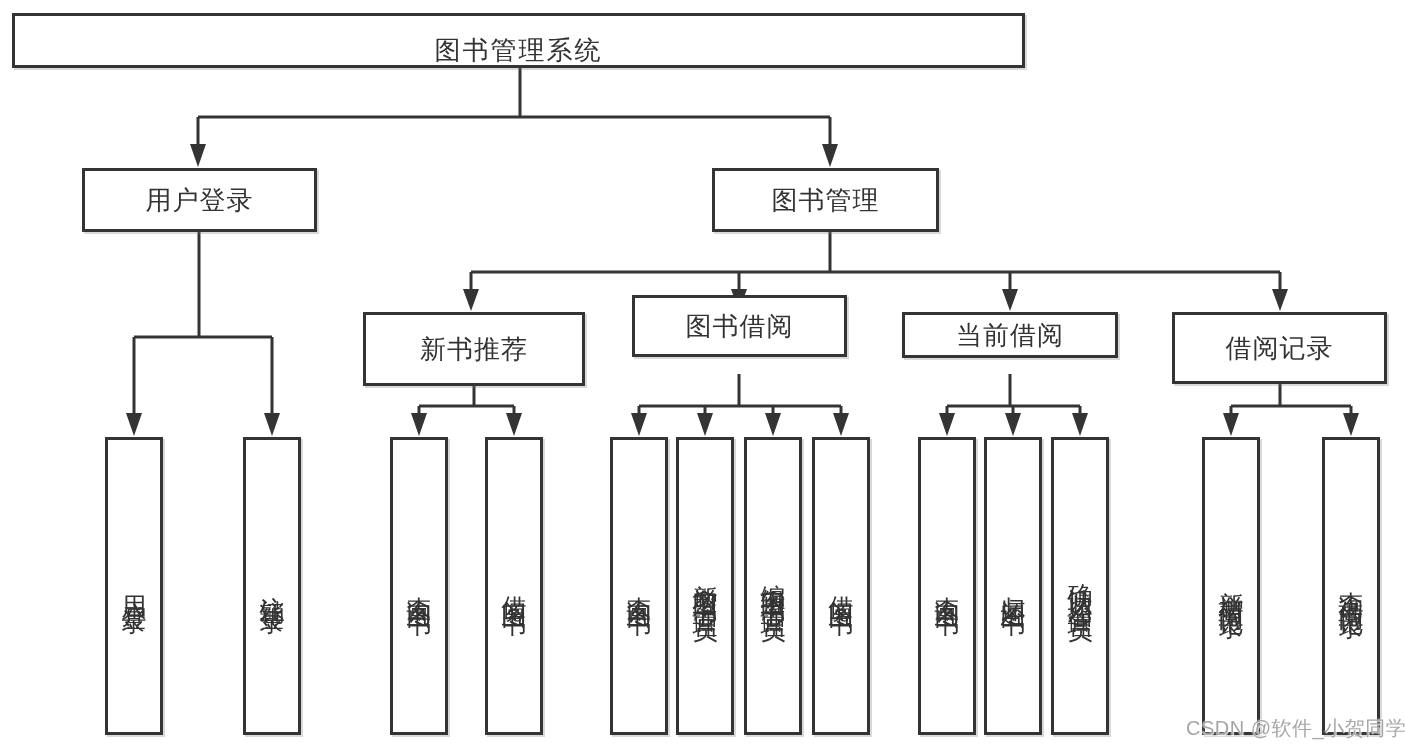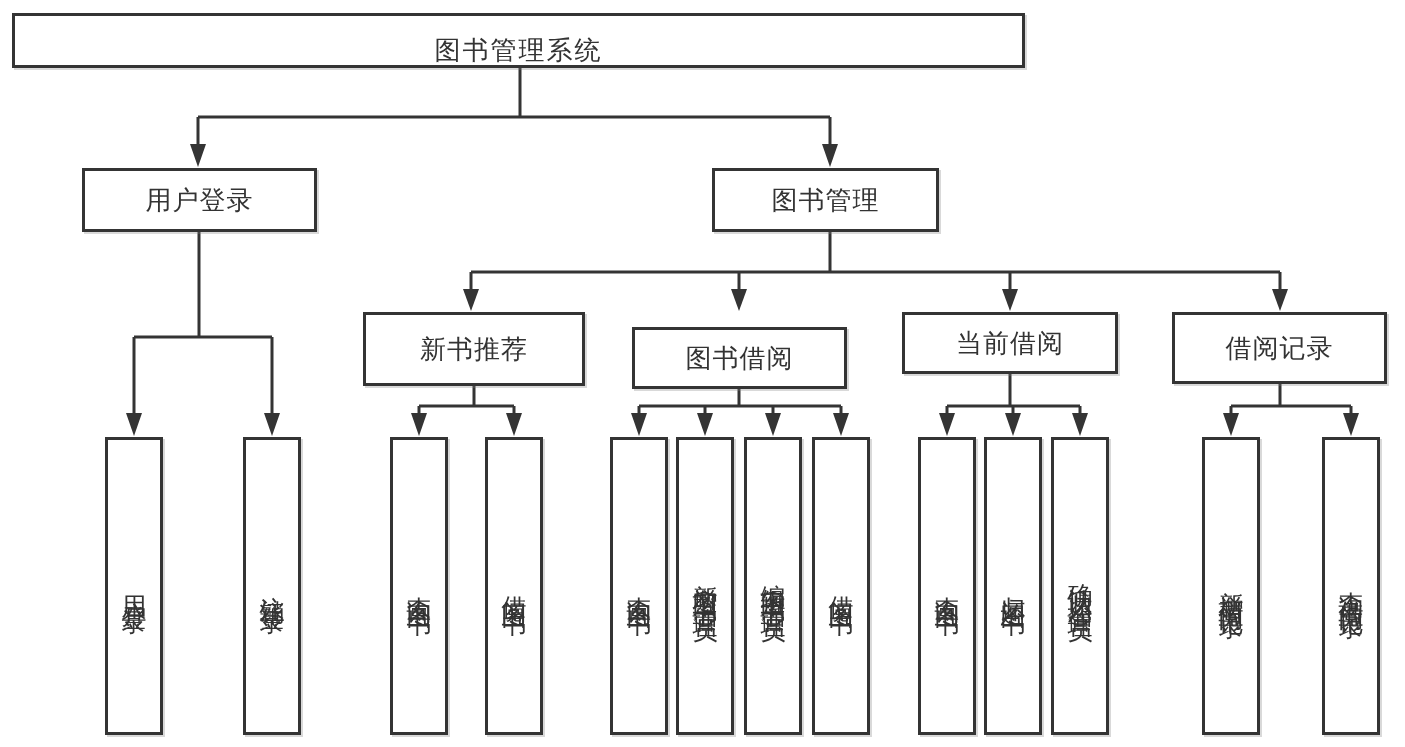--- a/index.html
+++ b/index.html
@@ -96,24 +96,24 @@
   <div class="node" style="left:82px;top:168px;width:235px;height:64px">
     <span class="hlabel">用户登录</span>
   </div>
   <div class="node" style="left:712px;top:168px;width:227px;height:64px">
     <span class="hlabel">图书管理</span>
   </div>
 
   <div class="node" style="left:363px;top:312px;width:222px;height:74px">
     <span class="hlabel">新书推荐</span>
   </div>
-  <div class="node" style="left:632px;top:327px;width:215px;height:62px">
+  <div class="node" style="left:632px;top:295px;width:215px;height:62px">
     <span class="hlabel">图书借阅</span>
   </div>
-  <div class="node" style="left:902px;top:312px;width:216px;height:62px">
+  <div class="node" style="left:902px;top:312px;width:216px;height:46px">
     <span class="hlabel">当前借阅</span>
   </div>
   <div class="node" style="left:1172px;top:312px;width:215px;height:72px">
     <span class="hlabel">借阅记录</span>
   </div>
 
   <div class="node" style="left:105px;top:437px;width:58px;height:298px">
     <span class="vtext">用户登录</span>
   </div>
   <div class="node" style="left:243px;top:437px;width:58px;height:298px">
@@ -150,14 +150,15 @@
     <span class="vtext">确认归还（管理员）</span>
   </div>
 
   <div class="node" style="left:1202px;top:437px;width:58px;height:298px">
     <span class="vtext">新增借阅记录</span>
   </div>
   <div class="node" style="left:1322px;top:437px;width:58px;height:298px">
     <span class="vtext">查询借阅记录</span>
   </div>
 
+  <div class="watermark">CSDN @软件_小贺同学</div>
 
 </div>
 
 </body></html>

